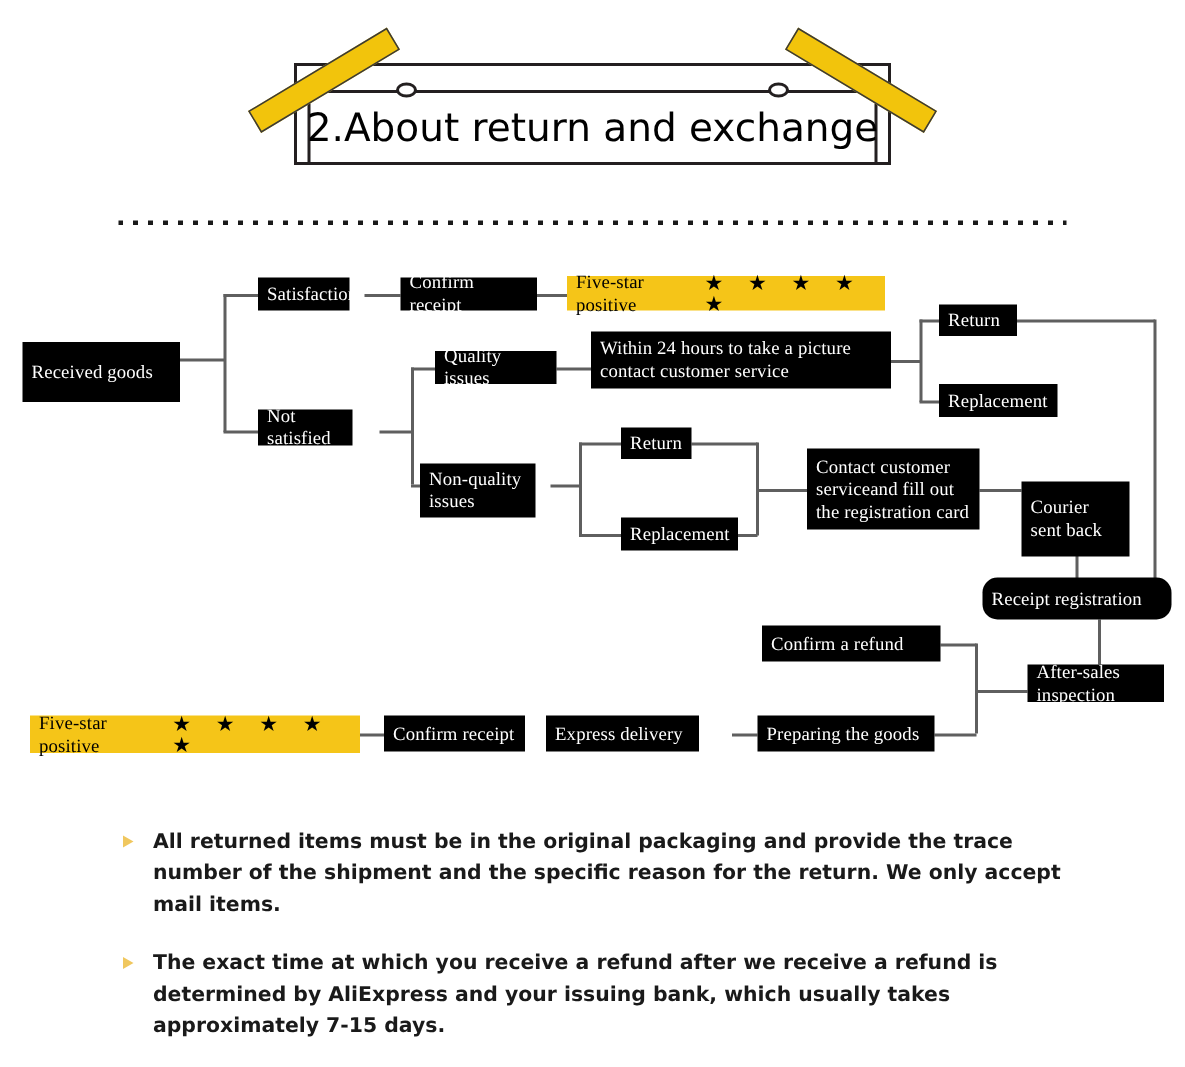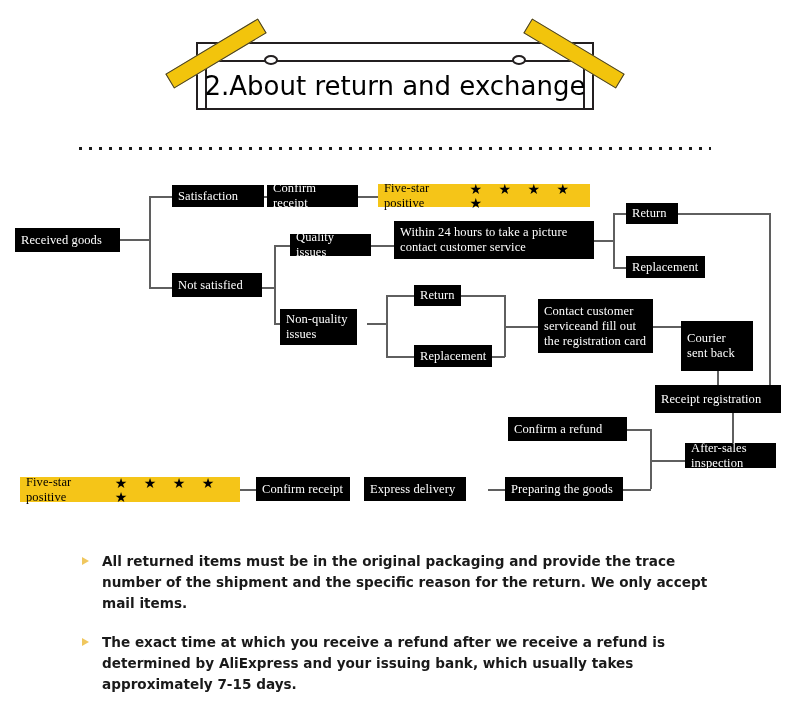--- a/index.html
+++ b/index.html
@@ -222,38 +222,38 @@
 
   <div class="ln h" style="left:627px; top:429px; width:24px;"></div>
   <div class="ln v" style="left:650px; top:429px; height:60px;"></div>
   <div class="ln h" style="left:650px; top:460px; width:35px;"></div>
   <div class="ln h" style="left:623px; top:489px; width:28px;"></div>
 
   <div class="ln h" style="left:488px; top:489px; width:17px;"></div>
   <div class="ln h" style="left:370px; top:489px; width:16px;"></div>
   <div class="ln h" style="left:240px; top:489px; width:16px;"></div>
 
-  <div class="node" style="left:15px; top:228px; width:105px; height:24px;">
+  <div class="node" style="left:15px; top:228px; width:105px; height:40px;">
     <span>Received goods</span>
   </div>
 
-  <div class="node" style="left:172px; top:185px; width:92px; height:22px;">
+  <div class="node" style="left:172px; top:185px; width:61px; height:22px;">
     <span>Satisfaction</span>
   </div>
 
   <div class="node" style="left:267px; top:185px; width:91px; height:22px;">
     <span>Confirm receipt</span>
   </div>
 
   <div class="node yellow" style="left:378px; top:184px; width:212px; height:23px;">
     <span>Five-star positive</span>
     <span class="stars">★ ★ ★ ★ ★</span>
   </div>
 
-  <div class="node" style="left:172px; top:273px; width:90px; height:24px;">
+  <div class="node" style="left:172px; top:273px; width:63px; height:24px;">
     <span>Not satisfied</span>
   </div>
 
   <div class="node" style="left:290px; top:234px; width:81px; height:22px;">
     <span>Quality issues</span>
   </div>
 
   <div class="node" style="left:394px; top:221px; width:200px; height:38px;">
     <span>Within 24 hours to take a picture contact customer service</span>
   </div>
@@ -279,21 +279,21 @@
   </div>
 
   <div class="node" style="left:538px; top:299px; width:115px; height:54px;">
     <span>Contact customer serviceand fill out the registration card</span>
   </div>
 
   <div class="node" style="left:681px; top:308px; width:72px; height:50px;margin-top:13px;">
     <span>Courier sent back</span>
   </div>
 
-  <div class="node" style="left:655px; top:385px; width:126px; height:28px;">
+  <div class="node" style="left:655px; top:385px; width:126px; height:28px;border-radius:10px;">
     <span>Receipt registration</span>
   </div>
 
   <div class="node" style="left:685px; top:443px; width:91px; height:25px;">
     <span>After-sales inspection</span>
   </div>
 
   <div class="node" style="left:508px; top:417px; width:119px; height:24px;">
     <span>Confirm a refund</span>
   </div>

